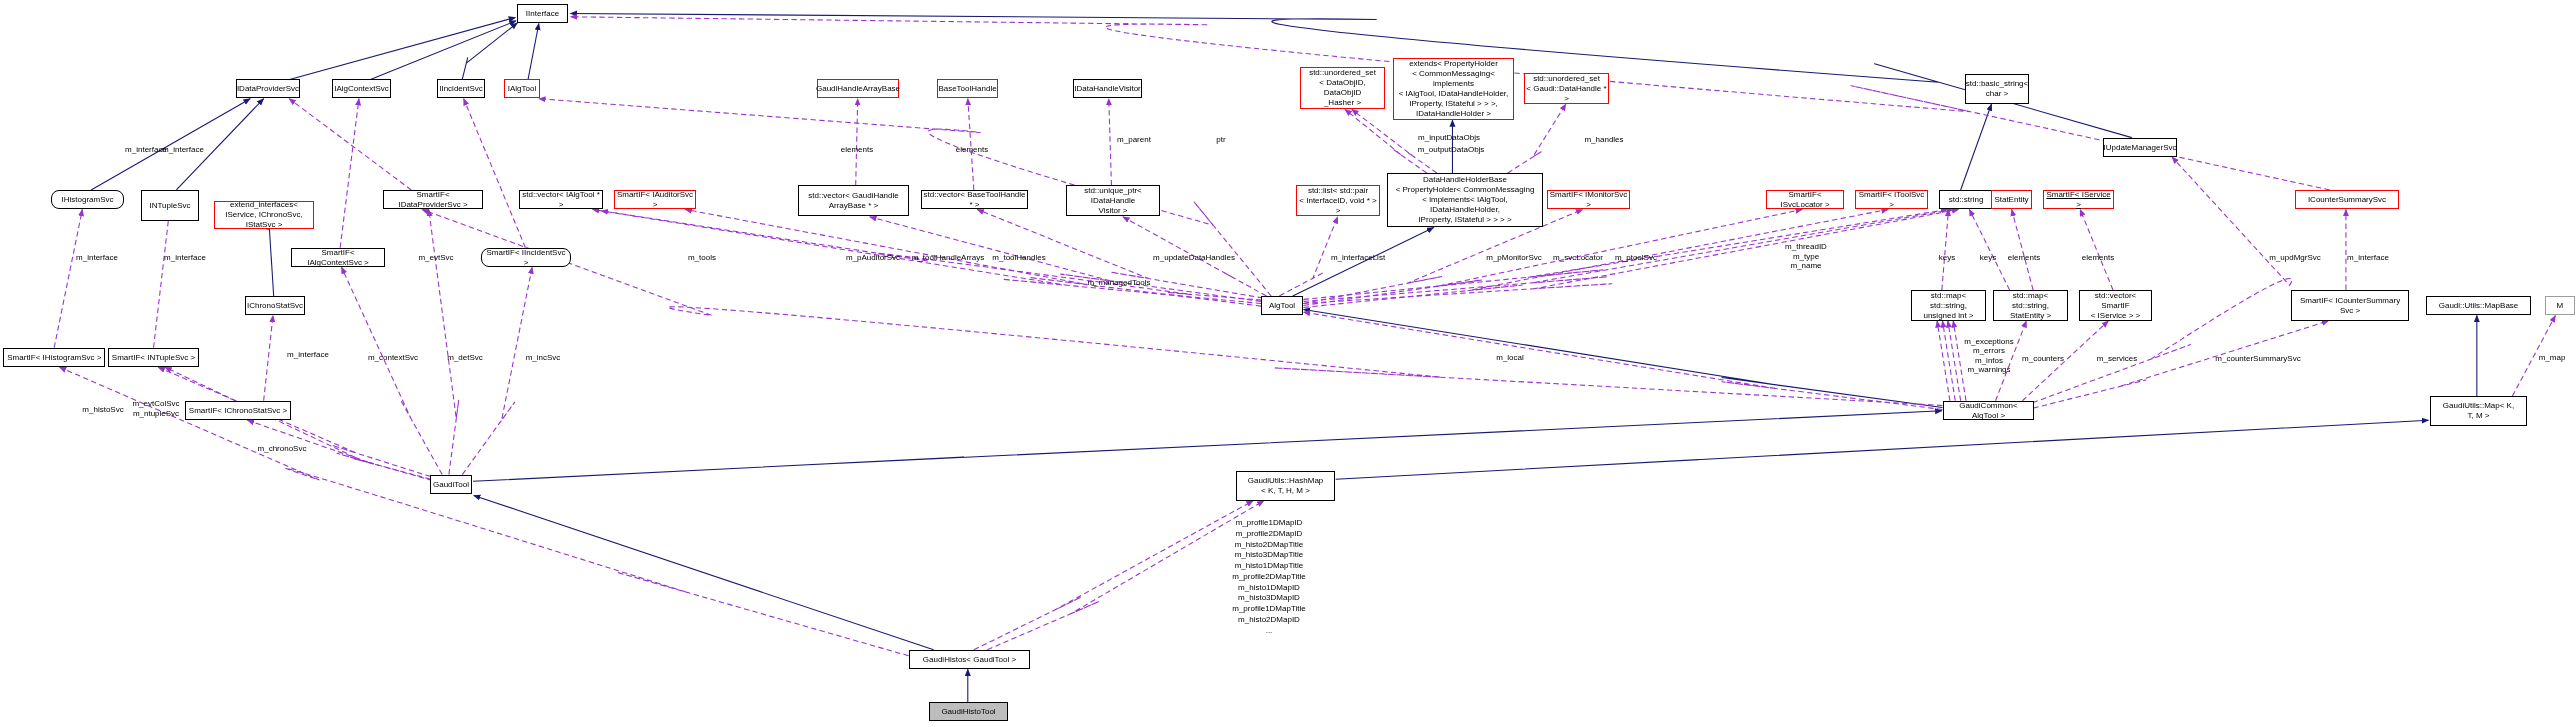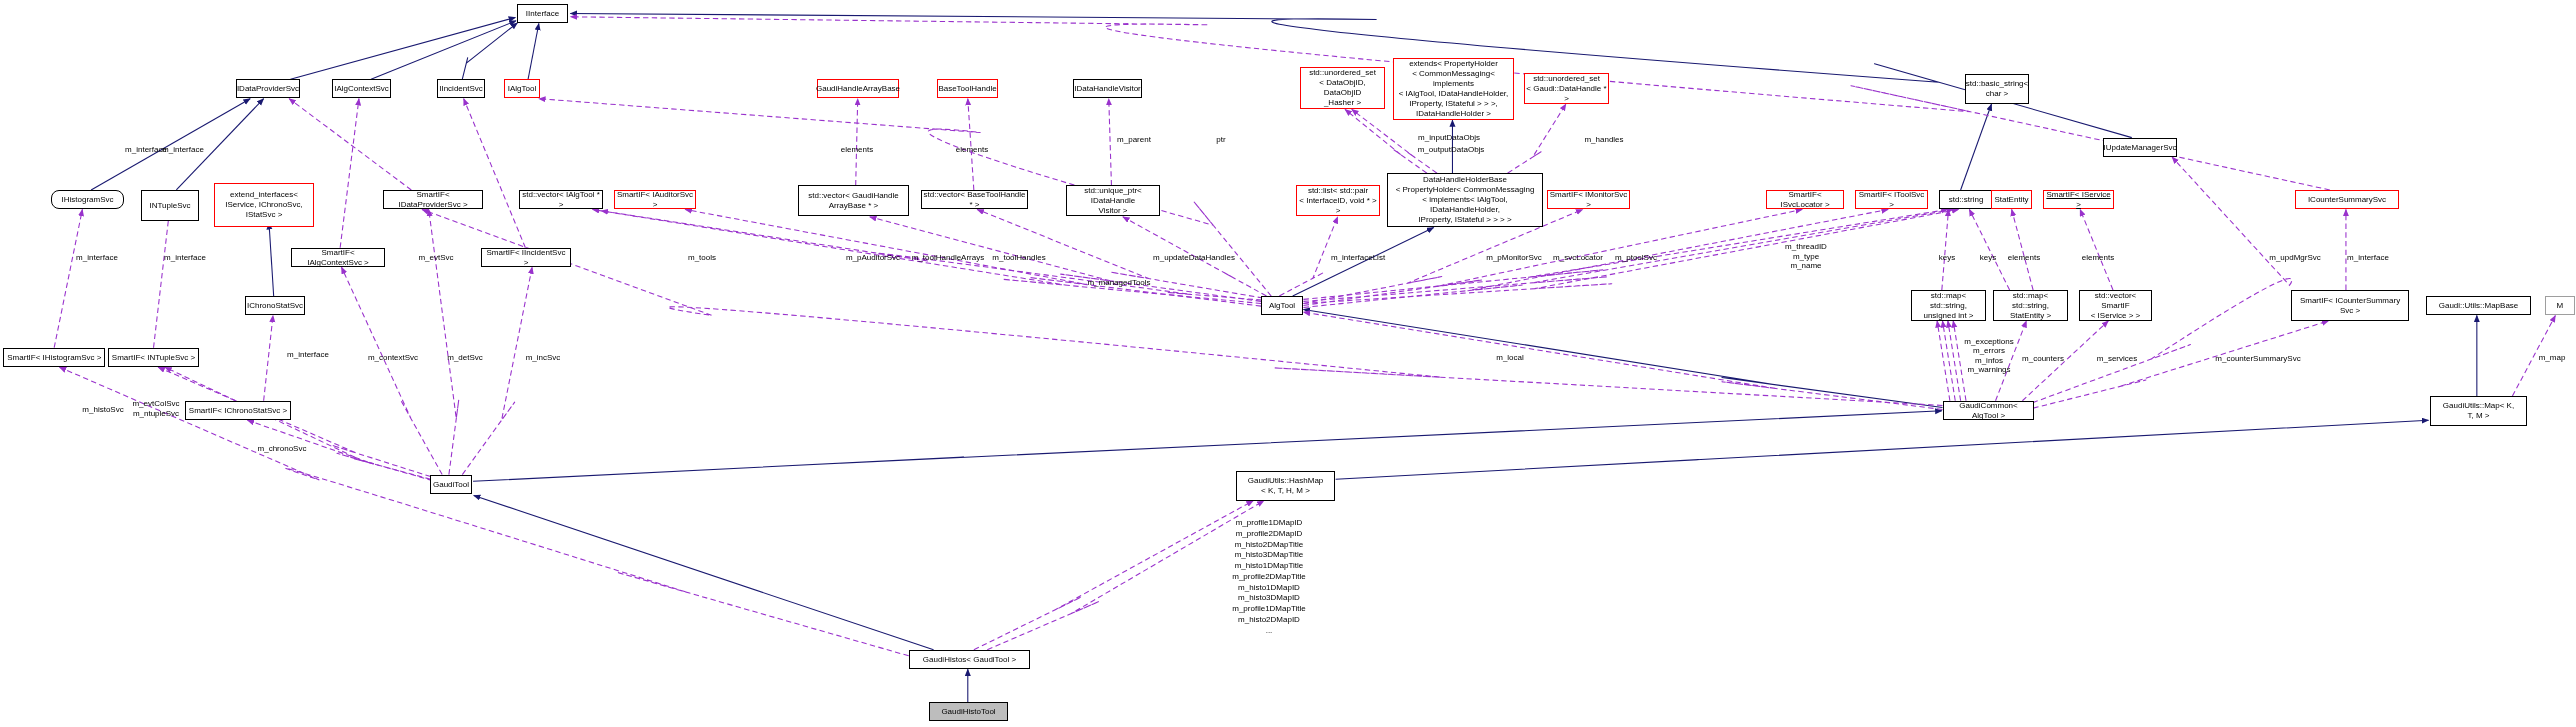--- a/index.html
+++ b/index.html
@@ -120,21 +120,21 @@
 &lt; IAlgTool, IDataHandleHolder,
 IProperty, IStateful &gt; &gt; &gt;,
 IDataHandleHolder &gt;</div>
       <div class="node red" style="left: 1524px; top: 73px; width: 85px; height: 31px;">std::unordered_set
 &lt; Gaudi::DataHandle * &gt;</div>
       <div class="node normal" style="left: 1965px; top: 74px; width: 64px; height: 29.5px;">std::basic_string&lt;
 char &gt;</div>
       <div class="node normal" style="left: 2103px; top: 138px; width: 74px; height: 19px;">IUpdateManagerSvc</div>
       <div class="node normal" style="left: 51px; top: 190px; width: 73px; height: 19px; border-radius: 8px;">IHistogramSvc</div>
       <div class="node normal" style="left: 141px; top: 190px; width: 58px; height: 31px;">INTupleSvc</div>
-      <div class="node red" style="left: 214px; top: 183px; width: 100px; height: 44px;">extend_interfaces&lt;
+      <div class="node red" style="left: 214px; top: 201px; width: 100px; height: 28px;">extend_interfaces&lt;
 IService, IChronoSvc,
 IStatSvc &gt;</div>
       <div class="node normal" style="left: 383px; top: 190px; width: 100px; height: 19px;">SmartIF&lt; IDataProviderSvc &gt;</div>
       <div class="node normal" style="left: 519px; top: 190px; width: 84px; height: 19px;">std::vector&lt; IAlgTool * &gt;</div>
       <div class="node red" style="left: 614px; top: 190px; width: 82px; height: 19px;">SmartIF&lt; IAuditorSvc &gt;</div>
       <div class="node normal" style="left: 798px; top: 185px; width: 111px; height: 31px;">std::vector&lt; GaudiHandle
 ArrayBase * &gt;</div>
       <div class="node normal" style="left: 921px; top: 190px; width: 107px; height: 19px;">std::vector&lt; BaseToolHandle * &gt;</div>
       <div class="node normal" style="left: 1066px; top: 185px; width: 94px; height: 31px;">std::unique_ptr&lt; IDataHandle
 Visitor &gt;</div>
@@ -145,21 +145,21 @@
 &lt; implements&lt; IAlgTool, IDataHandleHolder,
 IProperty, IStateful &gt; &gt; &gt; &gt;</div>
       <div class="node red" style="left: 1547px; top: 190px; width: 83px; height: 19px;">SmartIF&lt; IMonitorSvc &gt;</div>
       <div class="node red" style="left: 1766px; top: 190px; width: 78px; height: 19px;">SmartIF&lt; ISvcLocator &gt;</div>
       <div class="node red" style="left: 1855px; top: 190px; width: 73px; height: 19px;">SmartIF&lt; IToolSvc &gt;</div>
       <div class="node normal" style="left: 1939px; top: 190px; width: 54px; height: 19px;">std::string</div>
       <div class="node red" style="left: 1991px; top: 190px; width: 41px; height: 19px;">StatEntity</div>
       <div class="node red" style="left: 2043px; top: 190px; width: 71px; height: 19px; text-decoration: underline;">SmartIF&lt; IService &gt;</div>
       <div class="node red" style="left: 2295px; top: 190px; width: 104px; height: 19px;">ICounterSummarySvc</div>
       <div class="node normal" style="left: 291px; top: 248px; width: 94px; height: 19px;">SmartIF&lt; IAlgContextSvc &gt;</div>
-      <div class="node normal" style="left: 481px; top: 248px; width: 90px; height: 19px;">SmartIF&lt; IIncidentSvc &gt;</div>
+      <div class="node normal" style="left: 481px; top: 248px; width: 90px; height: 19px; border-radius: 8px;">SmartIF&lt; IIncidentSvc &gt;</div>
       <div class="node normal" style="left: 245px; top: 296px; width: 60px; height: 19px;">IChronoStatSvc</div>
       <div class="node normal" style="left: 1261px; top: 296px; width: 42px; height: 19px;">AlgTool</div>
       <div class="node normal" style="left: 1911px; top: 290px; width: 75px; height: 31px;">std::map&lt; std::string,
 unsigned int &gt;</div>
       <div class="node normal" style="left: 1993px; top: 290px; width: 75px; height: 31px;">std::map&lt; std::string,
 StatEntity &gt;</div>
       <div class="node normal" style="left: 2079px; top: 290px; width: 73px; height: 31px;">std::vector&lt; SmartIF
 &lt; IService &gt; &gt;</div>
       <div class="node normal" style="left: 2291px; top: 290px; width: 118px; height: 31px;">SmartIF&lt; ICounterSummary
 Svc &gt;</div>

